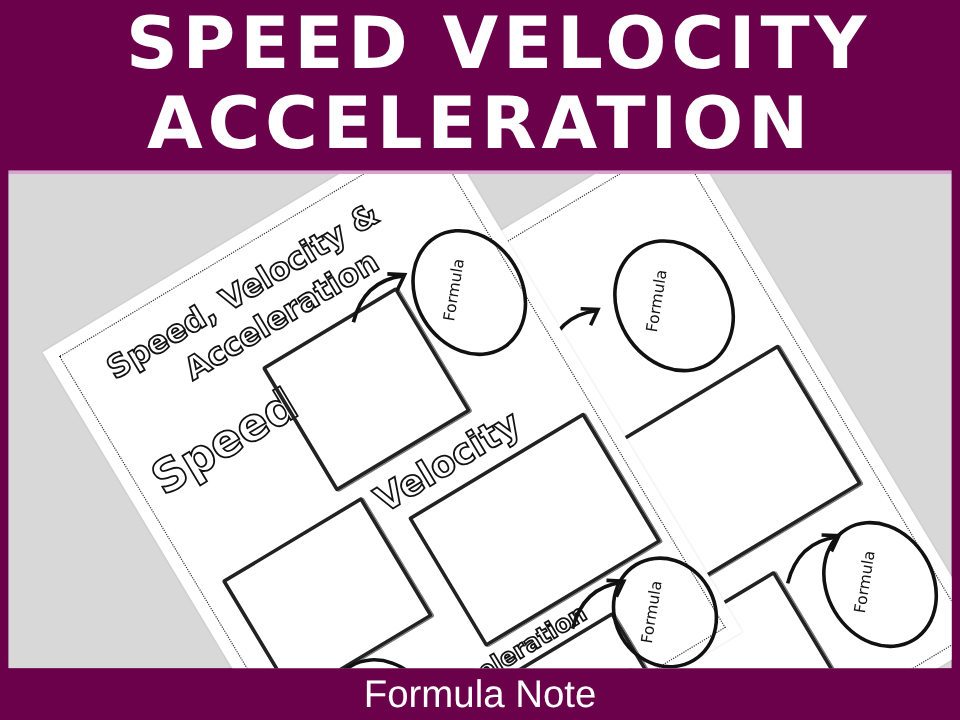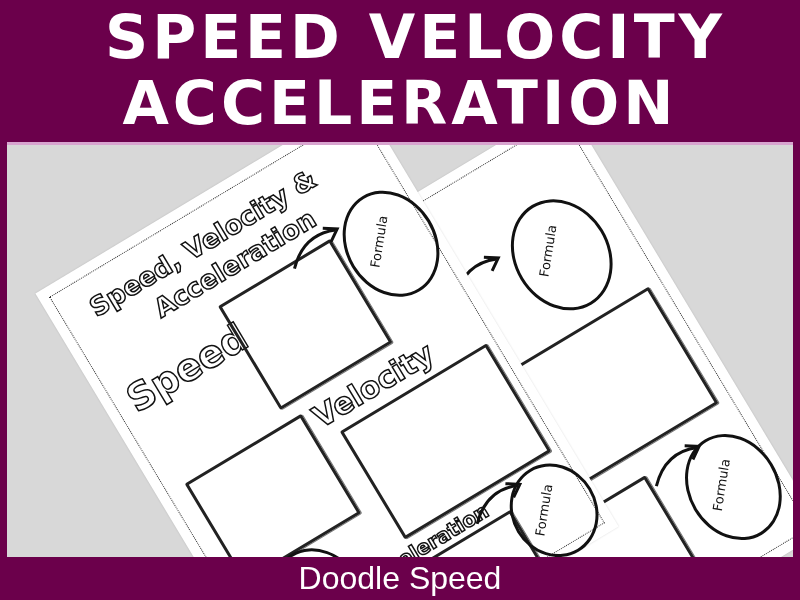--- a/index.html
+++ b/index.html
@@ -78,14 +78,14 @@
     <svg class="arrow" style="left:255px;top:395px;" width="70" height="40">
         <path d="M5 30 Q30 5 60 18" stroke="#111" stroke-width="3" fill="none"></path>
         <path d="M50 10 L62 18 L50 26" stroke="#111" stroke-width="3" fill="none"></path>
       </svg>
     <div class="oval" style="left:290px;top:405px;width:80px;height:90px;"></div>
     <div class="formula" style="left:298px;top:440px;transform:rotate(-50deg);">Formula</div>
   </div>
 </div>
 
 <div class="footer">
-  <span class="footer-text">Doodle Speed</span>
+  <span class="footer-text">Formula Note</span>
 </div>
 
 </body></html>

